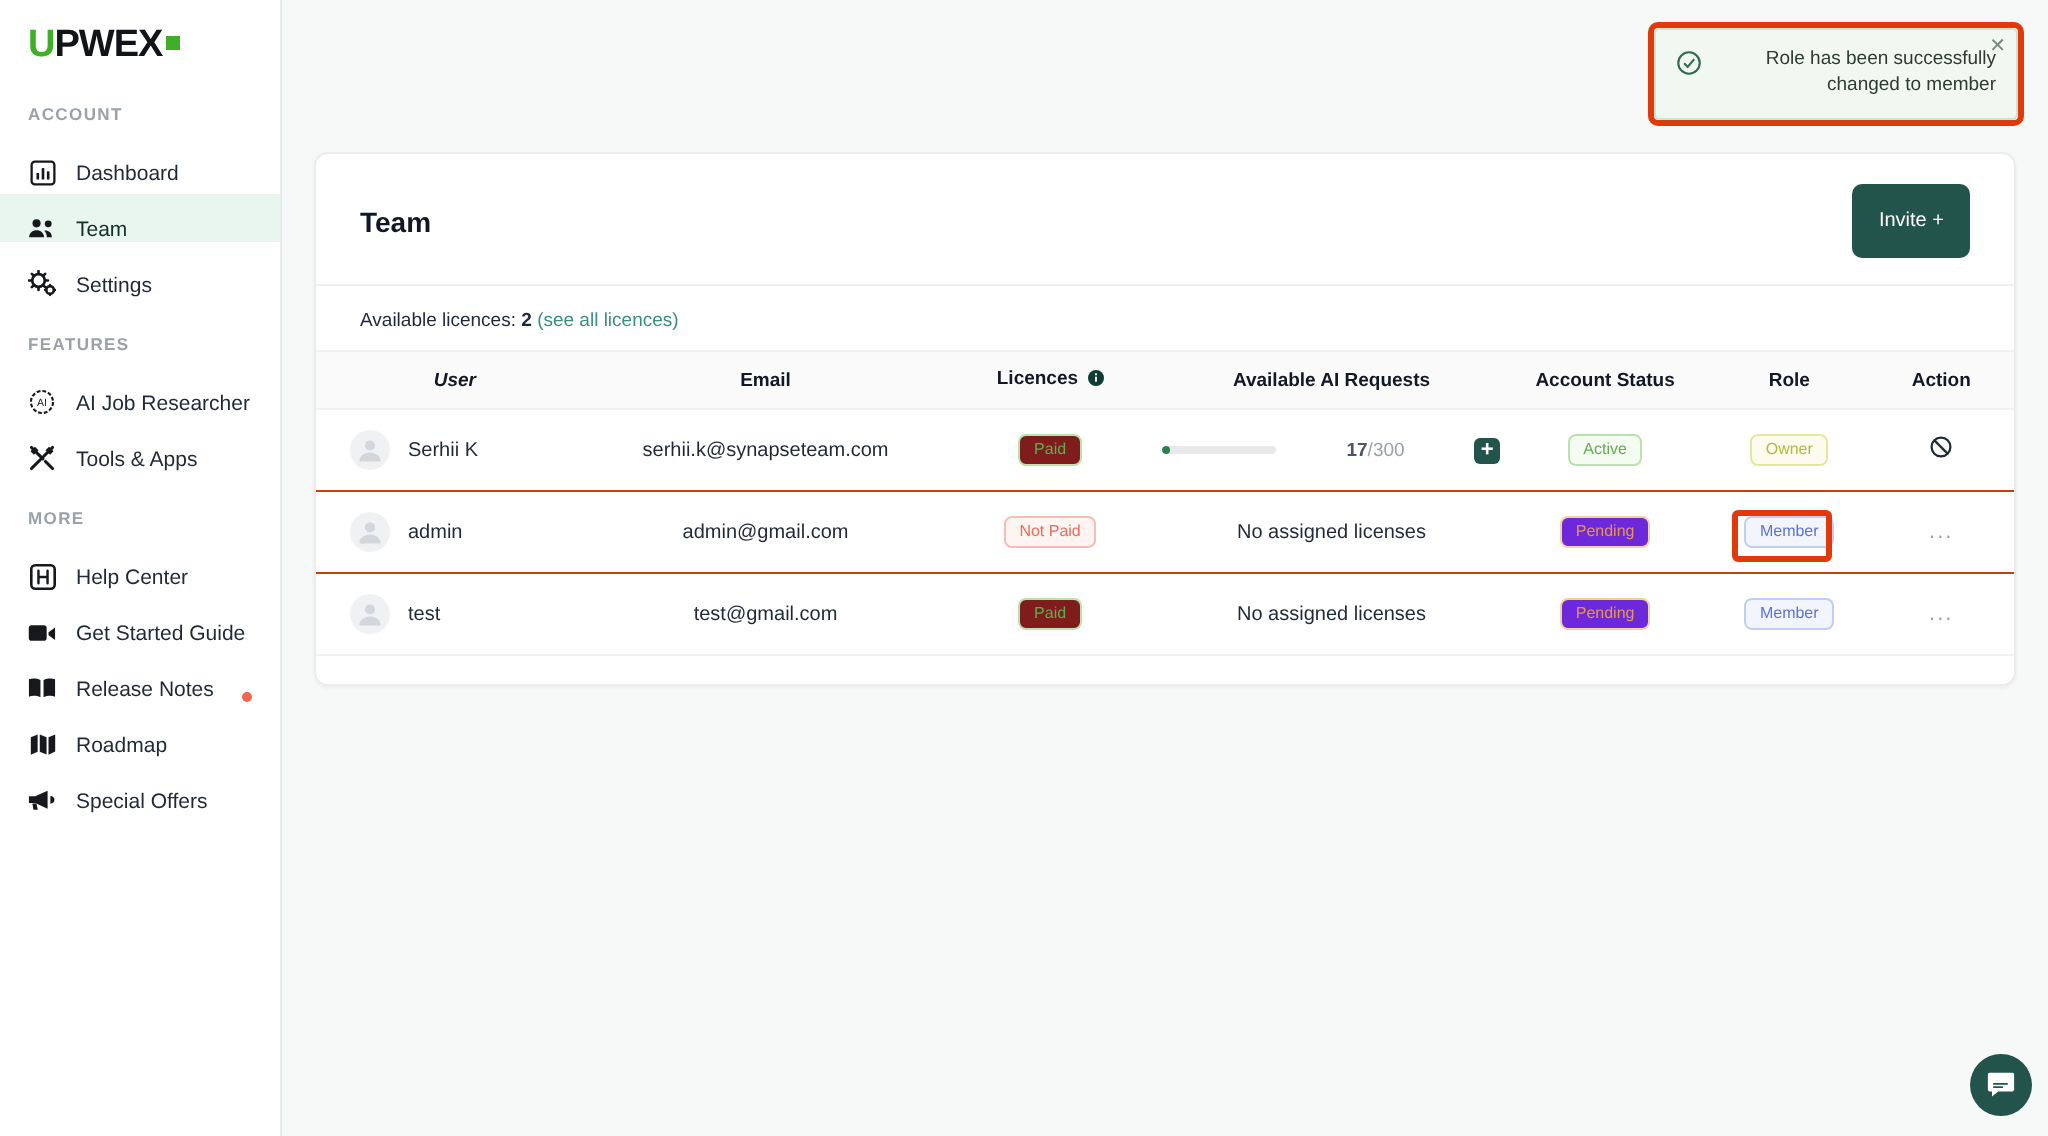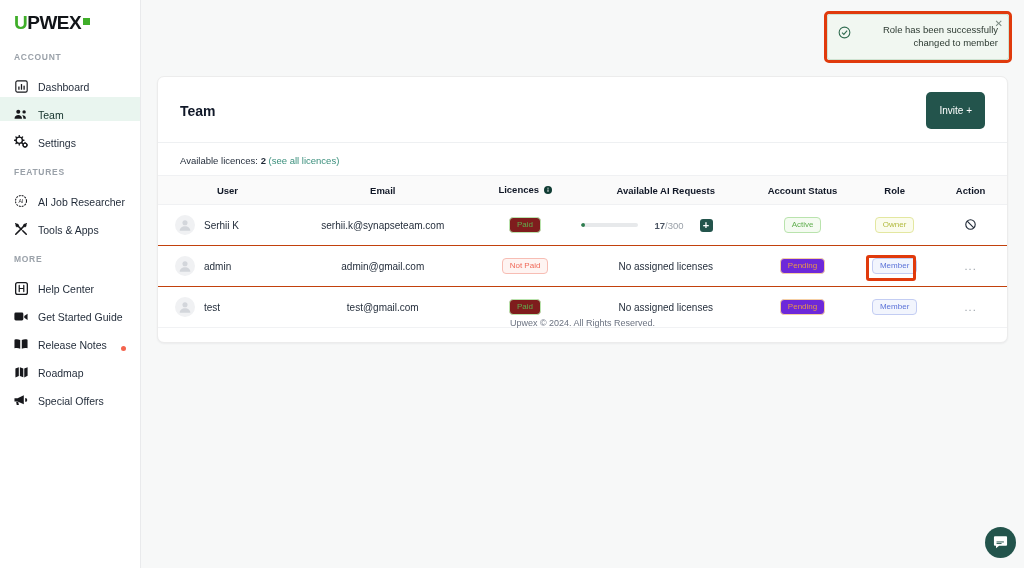--- a/index.html
+++ b/index.html
@@ -76,21 +76,21 @@
   }
   #lic-line b { font-weight: 700; }
   #lic-line a { color: #3a8f7c; text-decoration: none; cursor: pointer; }
 
   table { width: 100%; border-collapse: collapse; }
   thead th {
     background: #fafafa; font-size: 9.5px; font-weight: 700; color: #111827;
     padding: 8px 0; text-align: center; border-top: 1px solid #f0f1f3;
     border-bottom: 1px solid #f0f1f3;
   }
-  thead th:first-child { border-top-left-radius: 0; }
+  thead th:first-child { border-top-left-radius: 0; font-style: italic; }
   tbody td {
     padding: 10px 0; text-align: center;
     font-size: 10px; color: #1f2937;
     border-bottom: 1px solid #c2410c;
   }
   tbody tr:last-child td { border-bottom: 1px solid #f1f2f4; }
   .col-user { width: 150px; }
   .col-email { width: 180px; }
   .col-lic { width: 125px; }
   .col-ai { width: 175px; }
@@ -108,21 +108,21 @@
     display: inline-block; font-size: 8px; padding: 2.5px 7px;
     border-radius: 4px; border: 1px solid transparent; line-height: 1.1;
   }
   .badge.paid { color: #5fae4e; border-color: #b9e3ad; background: #7f1d1d; }
   .badge.notpaid { color: #ef6a5a; border-color: #f7bdb4; background: #fef4f2; }
   .badge.active { color: #5fae4e; border-color: #b9e3ad; background: #f4fbf1; }
   .badge.pending { color: #e8964a; border-color: #f5cfa4; background: #6d28d9; }
   .badge.owner { color: #b2ba3e; border-color: #e3e7a0; background: #fbfced; }
   .badge.member { color: #5b72d8; border-color: #c3cdf3; background: #f2f5fd; }
 
-  .ai-cell { display: flex; align-items: center; justify-content: flex-start; gap: 16px; }
+  .ai-cell { display: flex; align-items: center; justify-content: space-between; gap: 16px; }
   .bar {
     width: 57px; height: 4px; border-radius: 3px;
     background: #e7e9eb; position: relative; overflow: hidden;
   }
   .bar > i {
     position: absolute; left: 0; top: 0; height: 100%;
     width: 6%; background: #2e7d4f; border-radius: 3px;
   }
   .frac { font-size: 9.5px; color: #9aa1a9; }
   .frac b { color: #4b5563; font-weight: 600; }
@@ -429,21 +429,20 @@
           </td>
           <td class="col-action">
             <span class="dots">...</span>
           </td>
         </tr>
 
       </tbody>
     </table>
   </div>
 
-  <div id="footer">Upwex © 2024. All Rights Reserved.</div>
 
   <div id="chat-btn">
     <svg width="15" height="15" viewBox="0 0 16 16" fill="#fff">
         <path d="M2 1.4h12c.6 0 1 .4 1 1v8c0 .6-.4 1-1 1H6.5l-3.3 2.7V11.4H2c-.6 0-1-.4-1-1v-8c0-.6.4-1 1-1z"></path>
         <g stroke="#23544c" stroke-width="1" stroke-linecap="round">
           <path d="M4.2 7.4h7M4.2 9.1h4.5"></path>
         </g>
       </svg>
   </div>
 </div>

